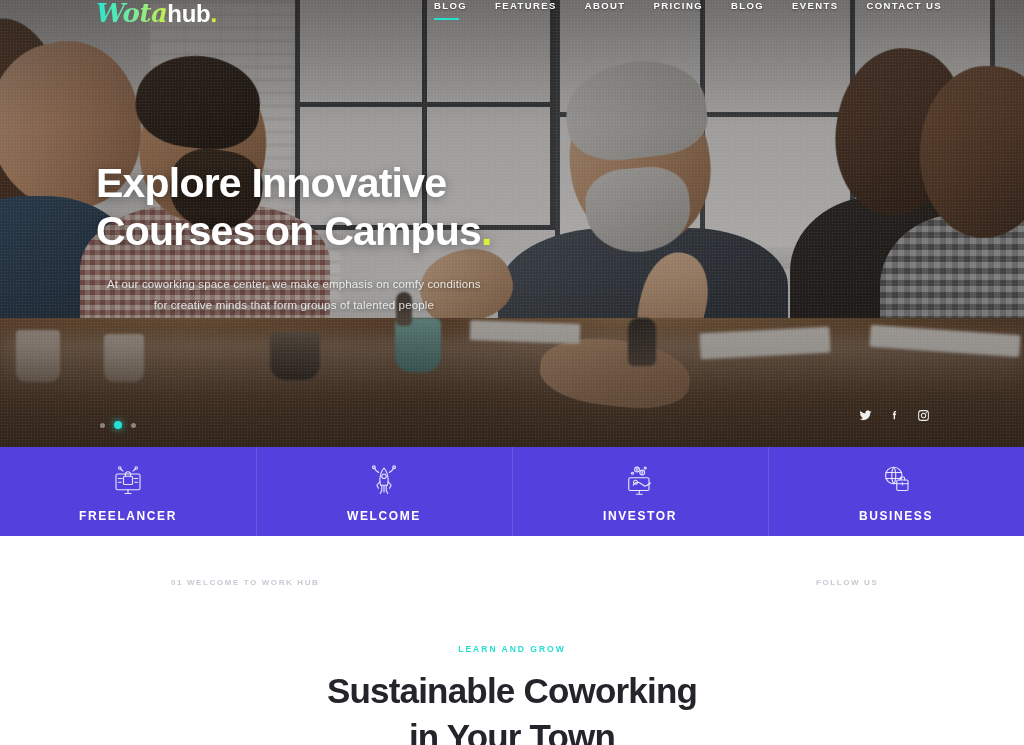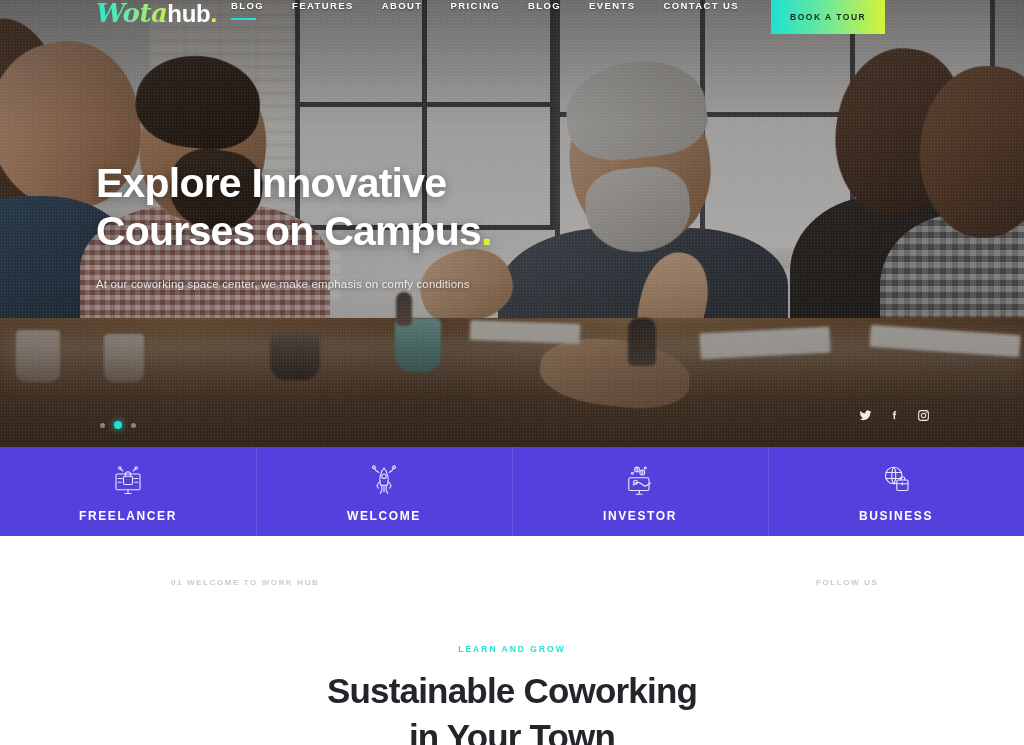--- a/index.html
+++ b/index.html
@@ -235,21 +235,21 @@
   .hero-content { position:absolute; left:96px; top:160px; z-index:30; }
   .hero-title {
     color:#fff; font-weight:700; font-size:41px; line-height:1.17;
     letter-spacing:-.8px; text-shadow:0 2px 10px rgba(0,0,0,.35);
     max-width:520px;
   }
   .hero-title .yd { color:#d8f23c; }
   .hero-sub {
     margin-top:18px; color:rgba(255,255,255,.82);
     font-size:11.5px; line-height:1.85; letter-spacing:.15px;
-    max-width:420px; text-shadow:0 1px 4px rgba(0,0,0,.45);
+    max-width:420px; text-shadow:0 1px 4px rgba(0,0,0,.45);text-align:center;
   }
 
   .slider-dots {
     position:absolute; left:100px; top:421px; z-index:30;
     display:flex; align-items:center; gap:9px;
   }
   .sdot { width:5px; height:5px; border-radius:50%; background:rgba(255,255,255,.42); cursor:pointer; }
   .sdot.on {
     width:8px; height:8px; background:#24dfd2;
     box-shadow:0 0 7px rgba(36,223,210,.85);
@@ -368,30 +368,30 @@
 
     <nav class="nav">
       <a href="#" class="active">BLOG</a>
       <a href="#">FEATURES</a>
       <a href="#">ABOUT</a>
       <a href="#">PRICING</a>
       <a href="#">BLOG</a>
       <a href="#">EVENTS</a>
       <a href="#">CONTACT US</a>
     </nav>
-    <button class="book-tour">BOOK A TOUR</button>
   </div>
 
   <div class="hero-content">
     <h1 class="hero-title">
       <span>Explore Innovative</span><br>
       <span>Courses on Campus</span><span class="yd">.</span>
     </h1>
     <p class="hero-sub">
       <span>At our coworking space center, we make emphasis on comfy conditions</span><br>
+      <span>for creative minds that form groups of talented people</span>
     </p>
   </div>
 
   <div class="slider-dots">
     <span class="sdot"></span>
     <span class="sdot on"></span>
     <span class="sdot"></span>
   </div>
 
   <div class="socials">

